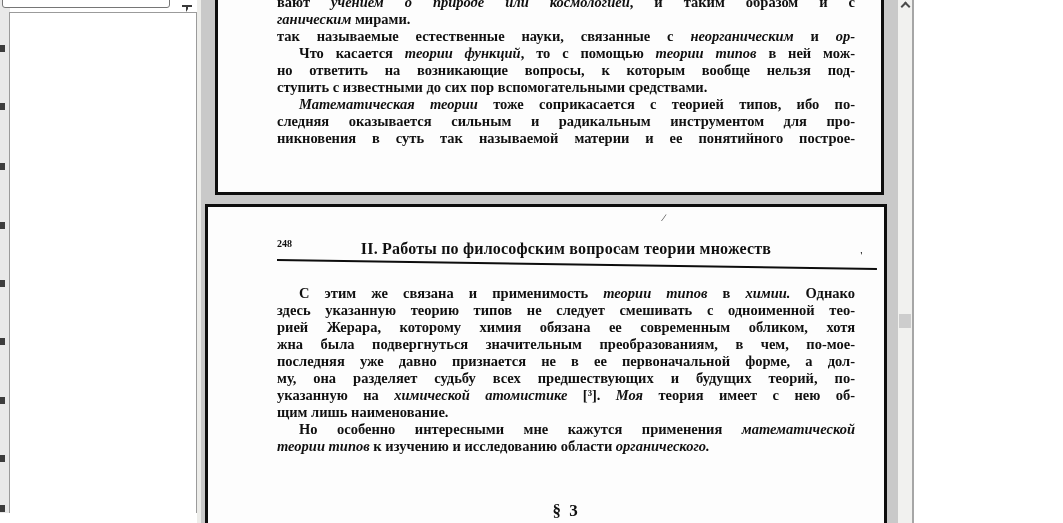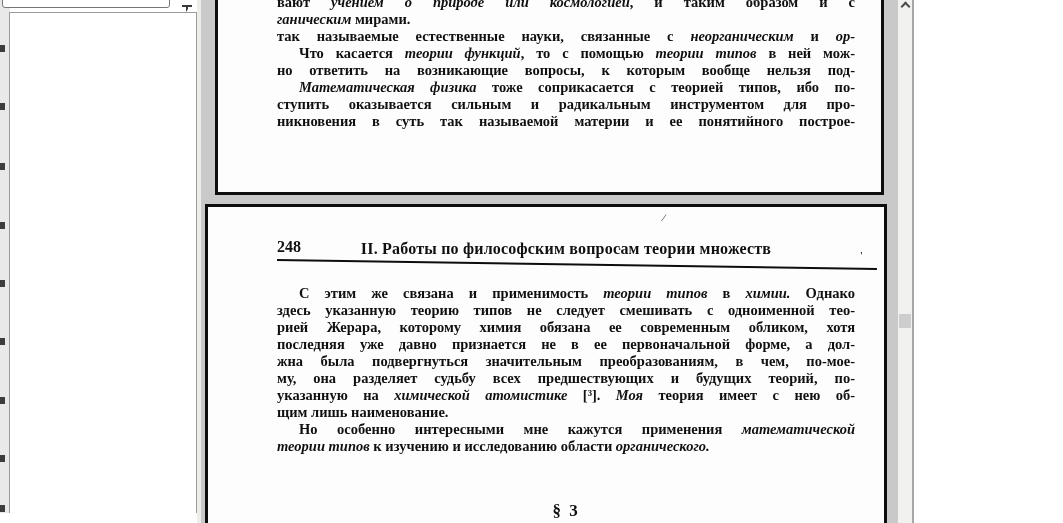--- a/index.html
+++ b/index.html
@@ -35,21 +35,21 @@
   .textblock{position:absolute;width:578px;}
   .p1-text{left:59px;top:-2px;}
   .p2-text{left:69px;top:78px;font-family:Liberation Serif, serif;}
   .tline{
     font-size:14.5px;line-height:17px;height:17px;color:#101010;font-weight:600;
   }
   .tline .it{font-style:italic;}
   .just{text-align:justify;text-align-last:justify;}
   .ind{text-indent:22px;}
   .page-number{
-    position:absolute;left:69px;top:31px;font-size:16px;font-weight:700;color:#101010;
+    position:absolute;left:69px;top:31px;font-size:10px;font-weight:700;color:#101010;
   }
   .running-head{
     position:absolute;left:69px;top:33px;width:578px;text-align:center;
     font-size:16px;font-weight:700;color:#101010;letter-spacing:0.2px;
   }
   .head-rule{
     position:absolute;left:69px;top:52px;width:600px;height:2px;background:#0d0d0d;
     transform:rotate(0.85deg);transform-origin:left center;
   }
   .section-heading{
@@ -99,36 +99,37 @@
 <div class="viewer">
   <div class="splitter"></div>
 
   <div class="page page1">
     <div class="textblock p1-text">
         <div class="tline just"><span>вают </span><span class="it">учением о природе или космологией</span><span>, и таким образом и с</span></div>
         <div class="tline"><span class="it">ганическим</span><span> мирами.</span></div>
         <div class="tline just"><span>так называемые естественные науки, связанные с </span><span class="it">неорганическим</span><span> и </span><span class="it">ор-</span></div>
         <div class="tline just ind"><span>Что касается </span><span class="it">теории функций</span><span>, то с помощью </span><span class="it">теории типов</span><span> в ней мож-</span></div>
         <div class="tline just"><span>но ответить на возникающие вопросы, к которым вообще нельзя под-</span></div>
-        <div class="tline just ind"><span class="it">Математическая физика</span><span> тоже соприкасается с теорией типов, ибо по-</span></div>
-        <div class="tline just"><span>ступить оказывается сильным и радикальным инструментом для про-</span></div>
+        <div class="tline"><span>ступить с известными до сих пор вспомогательными средствами.</span></div>
+        <div class="tline just ind"><span class="it">Математическая теории</span><span> тоже соприкасается с теорией типов, ибо по-</span></div>
+        <div class="tline just"><span>следняя оказывается сильным и радикальным инструментом для про-</span></div>
         <div class="tline just"><span>никновения в суть так называемой материи и ее понятийного построе-</span></div>
       </div>
   </div>
 
   <div class="page page2">
     <div class="page-number">248</div>
     <div class="running-head">II. Работы по философским вопросам теории множеств</div>
     <div class="head-rule"></div>
     <div class="textblock p2-text">
         <div class="tline just ind"><span>С этим же связана и применимость </span><span class="it">теории типов</span><span> в </span><span class="it">химии.</span><span> Однако</span></div>
         <div class="tline just"><span>здесь указанную теорию типов не следует смешивать с одноименной тео-</span></div>
         <div class="tline just"><span>рией Жерара, которому химия обязана ее современным обликом, хотя</span></div>
+        <div class="tline just"><span>жна была подвергнуться значительным преобразованиям, в чем, по-мое-</span></div>
         <div class="tline just"><span>последняя уже давно признается не в ее первоначальной форме, а дол-</span></div>
-        <div class="tline just"><span>жна была подвергнуться значительным преобразованиям, в чем, по-мое-</span></div>
         <div class="tline just"><span>му, она разделяет судьбу всех предшествующих и будущих теорий, по-</span></div>
         <div class="tline just"><span>указанную на </span><span class="it">химической атомистике</span><span> [³]. </span><span class="it">Моя</span><span> теория имеет с нею об-</span></div>
         <div class="tline"><span>щим лишь наименование.</span></div>
         <div class="tline just ind"><span>Но особенно интересными мне кажутся применения </span><span class="it">математической</span></div>
         <div class="tline"><span class="it">теории типов</span><span> к изучению и исследованию области </span><span class="it">органического.</span></div>
       </div>
     <div class="section-heading">§ 3</div>
     <span class="speck" style="left:455px;top:6px;">∕</span>
     <span class="speck" style="left:652px;top:44px;">'</span>
     <span class="speck" style="left:410px;top:38px;">·</span>

